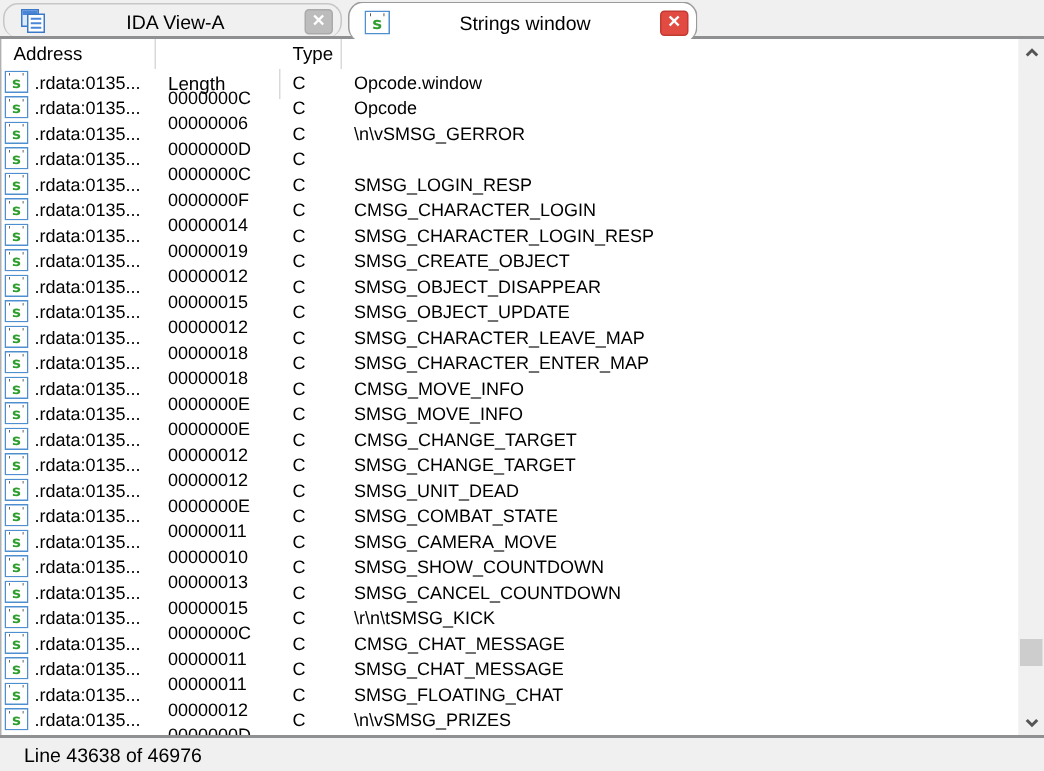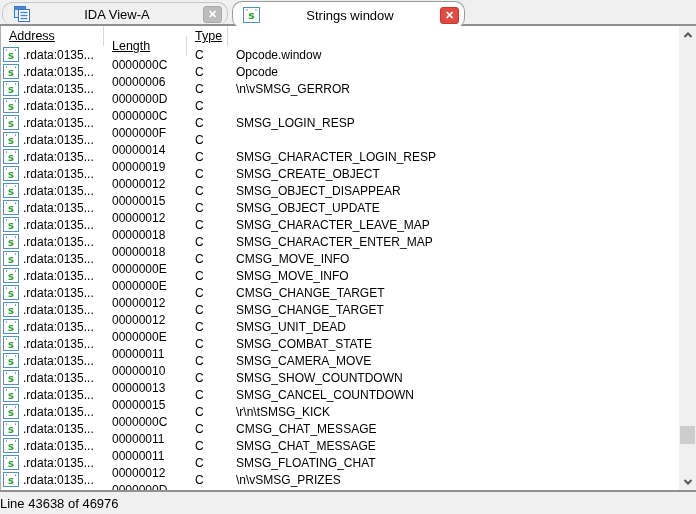--- a/index.html
+++ b/index.html
@@ -48,21 +48,21 @@
   .close-btn.gray { background: #bcbcbc; border: 1px solid #aaaaaa; }
   .close-btn.red  { background: #e14b42; border: 1px solid #c23a32; }
   
   .content {
     position: absolute; top: 26px; left: 0; width: 679px; bottom: 24px;
     background: #ffffff;
     border-left: 1px solid #b0b0b0;
     overflow: hidden;
     z-index: 2;
   }
-  .thead { display: flex; height: 20px; align-items: center; background: #fff; text-decoration: underline; }
+  .thead { display: flex; height: 20px; background: #fff; }
   .th {
     font-size: 12.5px; color: #000;
     padding-left: 8px; height: 20px; line-height: 20px;
     border-right: 1px solid #d9d9d9;
     white-space: nowrap; overflow: hidden;
   }
   .col-address { width: 103px; }
   .col-length  { width: 83px; margin-top: 20px; }
   .col-type    { width: 41px; }
   .col-string  { flex: 1; }
@@ -88,21 +88,21 @@
   .sb-thumb {
     position: absolute; left: 1px; width: 15px; height: 18px; top: 400px;
     background: #cdcdcd;
   }
   
   .statusbar {
     position: absolute; left: 0; right: 0; bottom: 0; height: 24px;
     background: #f0f0f0;
     border-top: 2px solid #8f9092;
     font-size: 13px; color: #000;
-    display: flex; align-items: center; padding-left: 0;
+    display: flex; align-items: center; padding-left: 16px;
   }
 </style>
 </head>
 <body>
 
 <div class="tabbar">
   <div class="tab inactive">
     <span class="tab-icon">
       <svg width="18" height="18" viewBox="0 0 18 18">
         <rect x="1.5" y="1.5" width="11" height="11" fill="#dcebfa" stroke="#3c78c8"></rect>
@@ -229,20 +229,21 @@
           <rect x="0.5" y="0.5" width="15" height="14" fill="#ffffff" stroke="#4f8fd0"></rect>
           <text x="2.5" y="6.5" font-size="6.5" fill="#444444" font-family="DejaVu Sans, sans-serif">'</text>
           <text x="8" y="11.5" font-size="10" font-weight="bold" fill="#2e9e2e" text-anchor="middle" font-family="DejaVu Sans, sans-serif">s</text>
           <text x="11.5" y="6.5" font-size="6.5" fill="#444444" font-family="DejaVu Sans, sans-serif">'</text>
         </svg>
       </span>
       <span class="addr-text">.rdata:0135...</span>
     </div>
     <div class="td col-length">00000014</div>
     <div class="td col-type">C</div>
+    <div class="td col-string">CMSG_CHARACTER_LOGIN</div>
   </div>
 
   <div class="trow">
     <div class="td addr-cell col-address">
       <span class="row-icon">
         <svg width="16" height="15" viewBox="0 0 16 15">
           <rect x="0.5" y="0.5" width="15" height="14" fill="#ffffff" stroke="#4f8fd0"></rect>
           <text x="2.5" y="6.5" font-size="6.5" fill="#444444" font-family="DejaVu Sans, sans-serif">'</text>
           <text x="8" y="11.5" font-size="10" font-weight="bold" fill="#2e9e2e" text-anchor="middle" font-family="DejaVu Sans, sans-serif">s</text>
           <text x="11.5" y="6.5" font-size="6.5" fill="#444444" font-family="DejaVu Sans, sans-serif">'</text>

